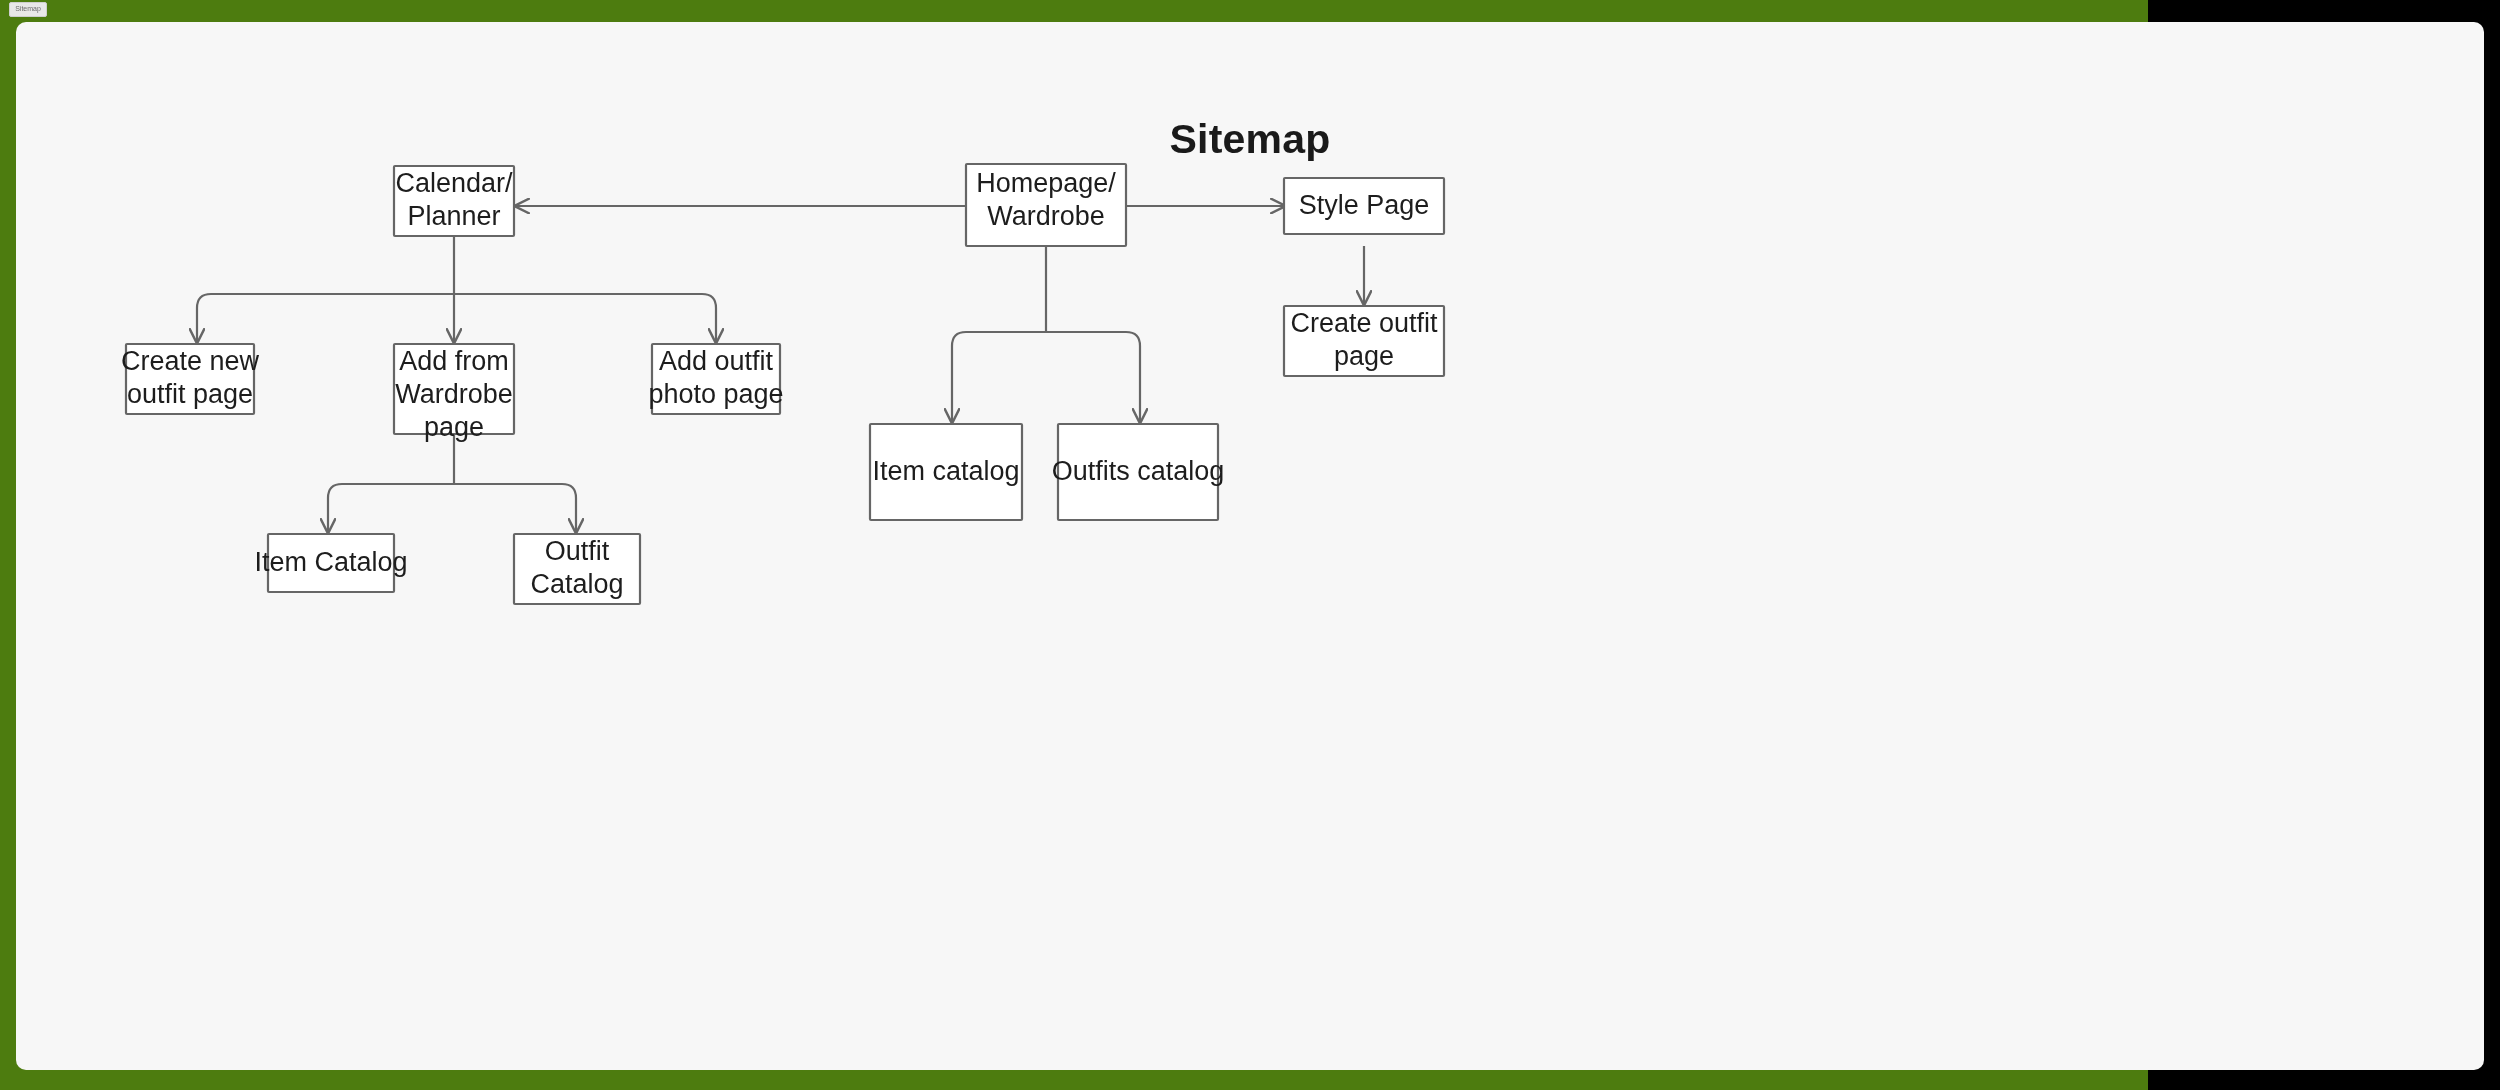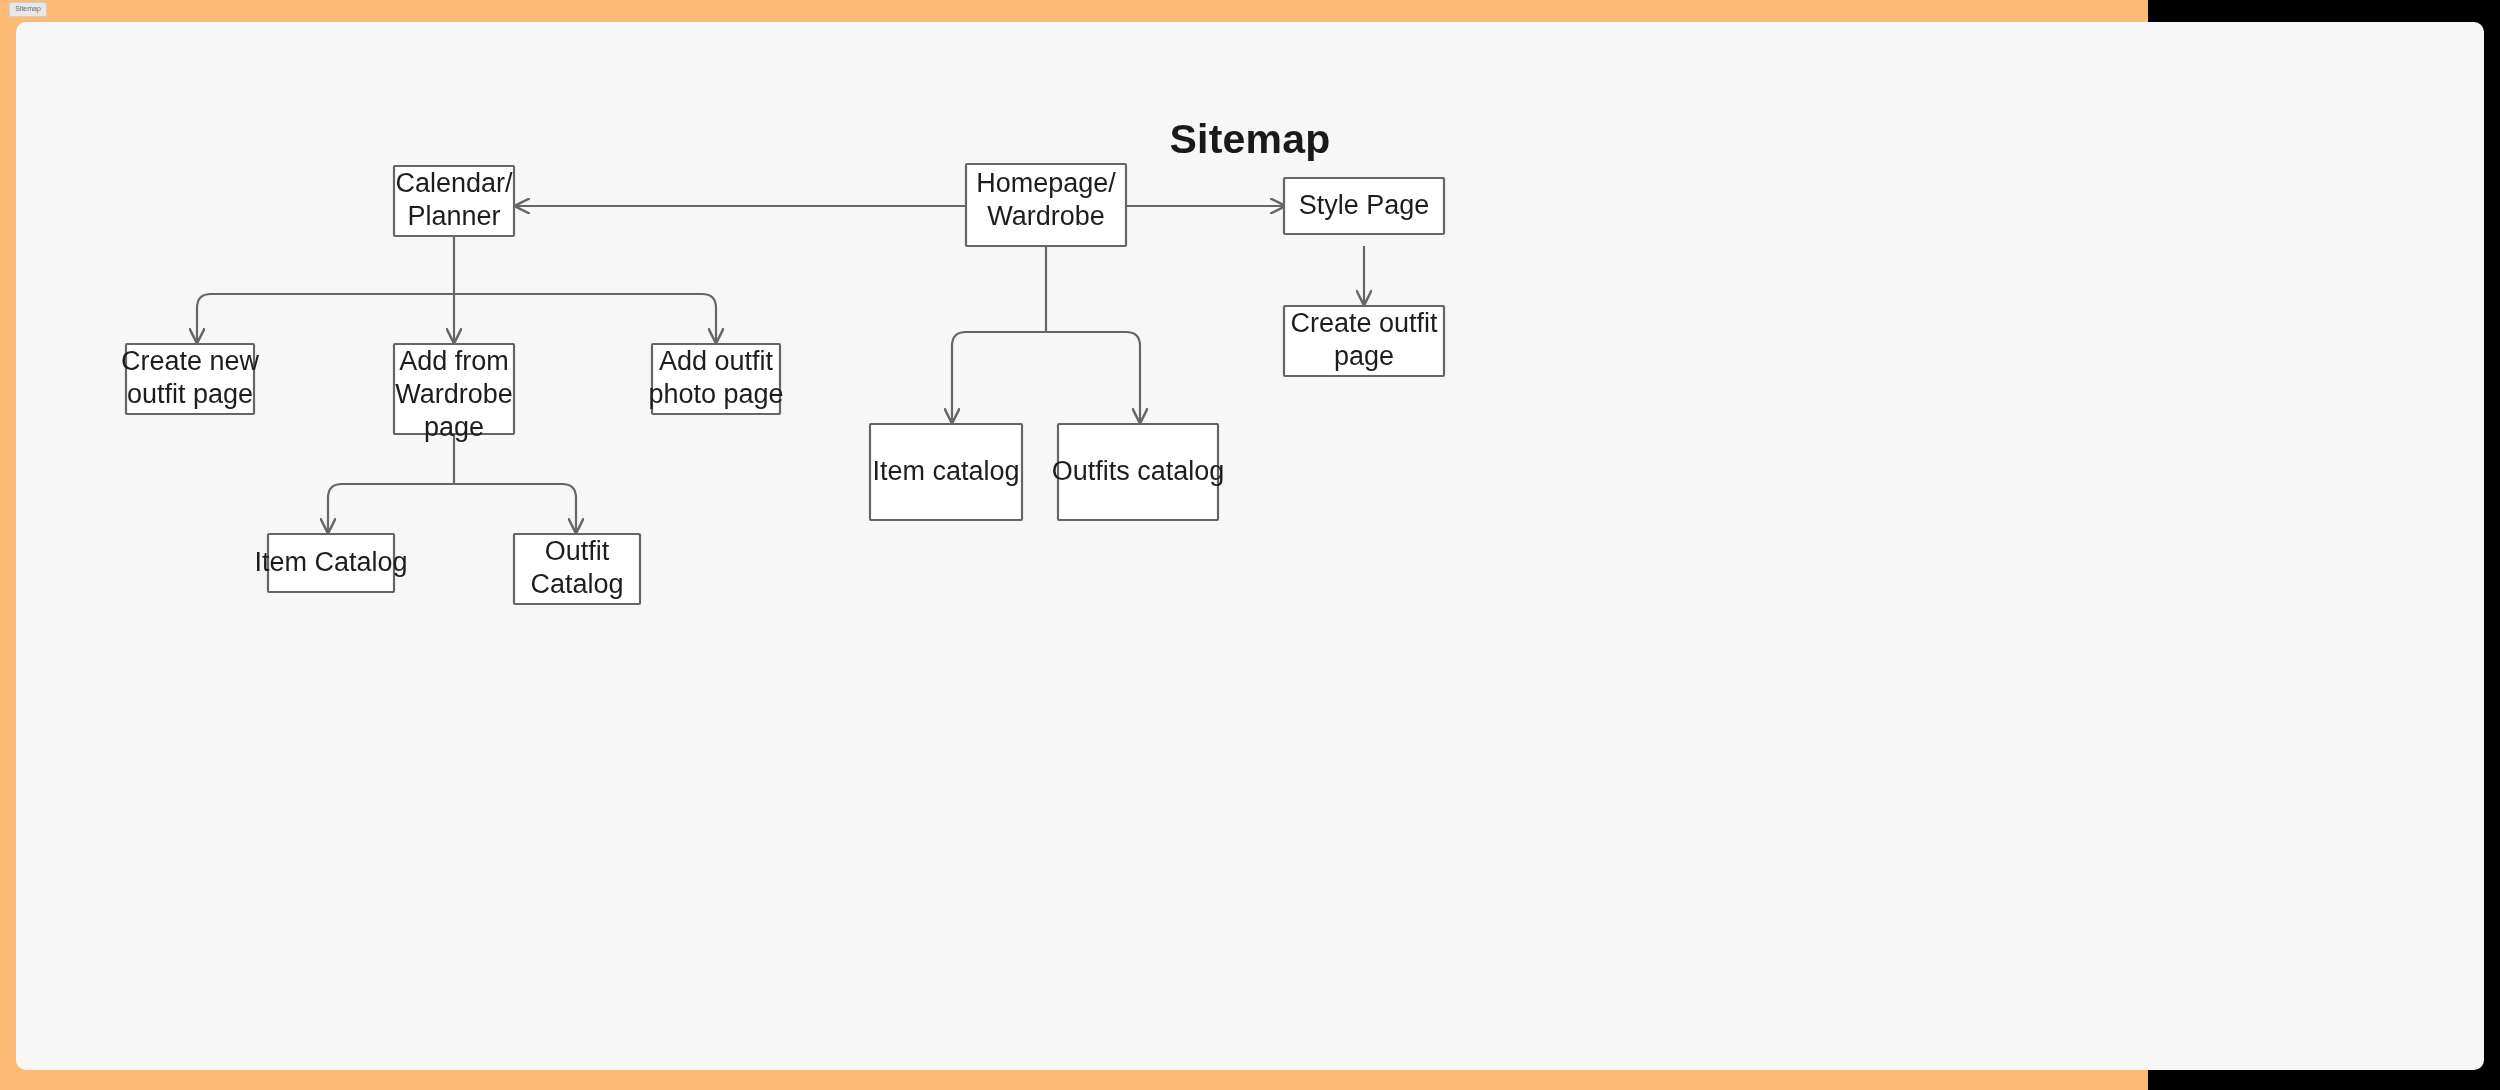--- a/index.html
+++ b/index.html
@@ -9,21 +9,21 @@
     width: 2500px;
     height: 1090px;
     overflow: hidden;
     font-family: "Liberation Sans", sans-serif;
   }
 
   #app {
     position: relative;
     width: 2148px;
     height: 1090px;
-    background: #fdba74;
+    background: #4d7c0f;
   }
 
   
   #tab-chip {
     position: absolute;
     left: 9px;
     top: 2px;
     width: 36px;
     height: 13px;
     background: #e8e8e8;

